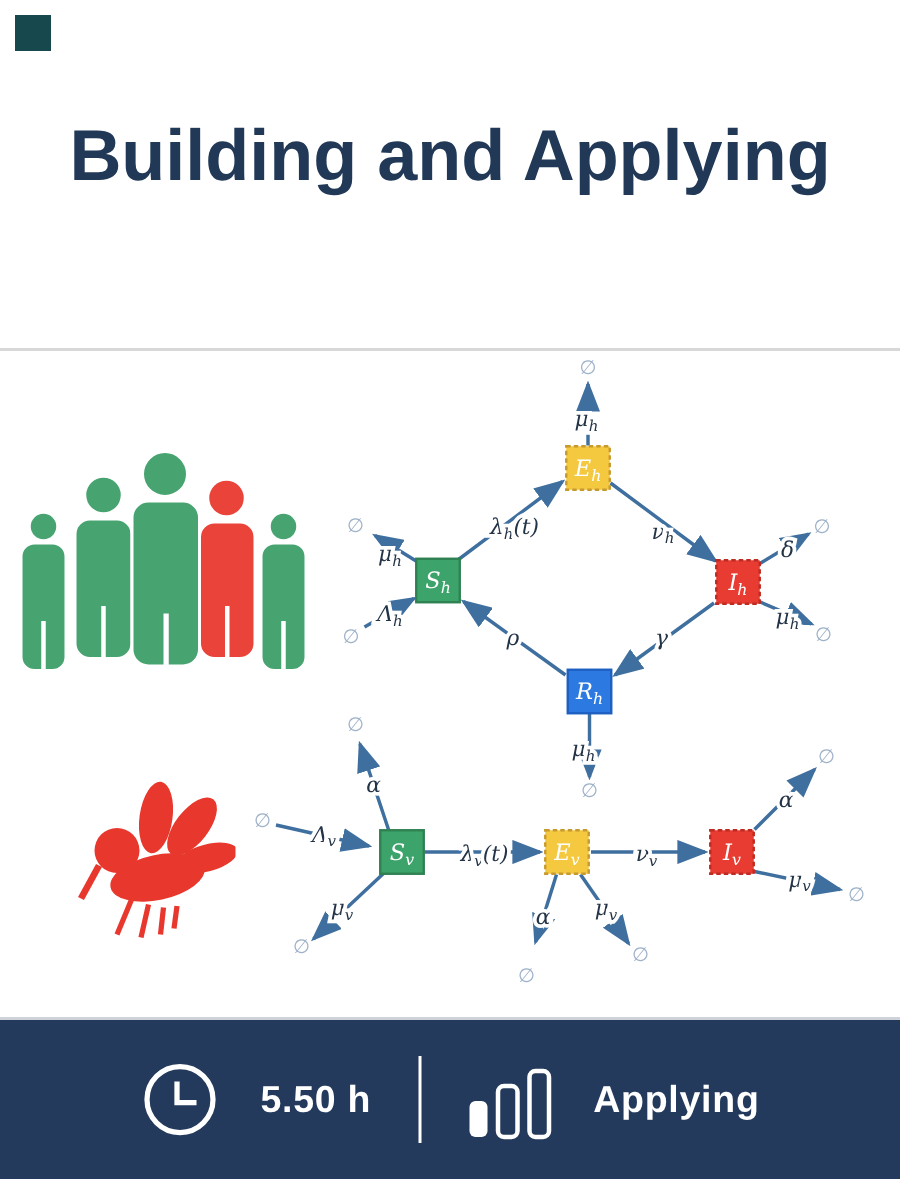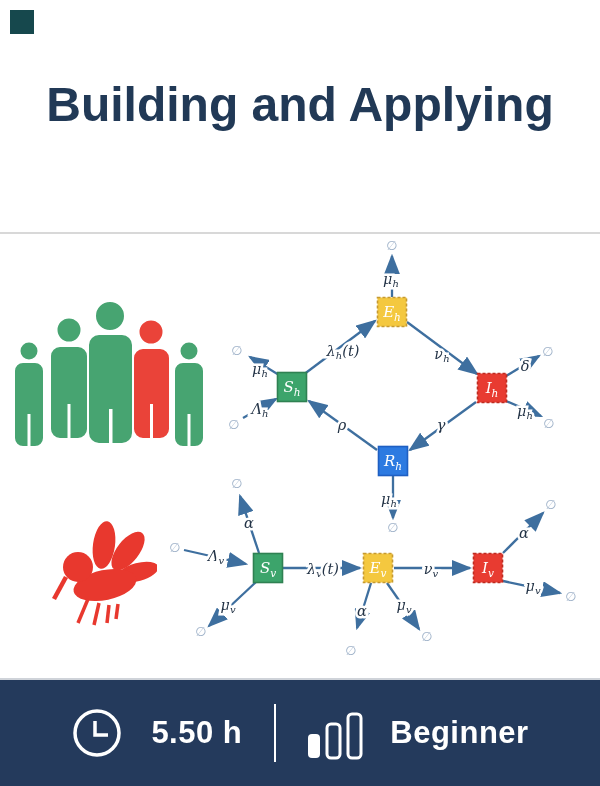--- a/index.html
+++ b/index.html
@@ -12,21 +12,21 @@
   .title span{display:block;}
   .diagram{position:absolute;top:232px;left:0;width:600px;height:444px;
            border-top:2px solid var(--separator);box-sizing:border-box;background:#fff;}
   .diagram svg{position:absolute;}
   #people-svg{left:10px;top:60px;}
   #mosquito-svg{left:52px;top:283px;}
   #model-svg{left:0;top:0;}
   .footer{position:absolute;left:0;bottom:0;width:600px;height:108px;background:var(--footer-bg);
           border-top:2px solid #cfd3d9;box-sizing:border-box;
           display:flex;align-items:center;justify-content:center;color:#fff;}
-  .footer .txt{font-size:31px;font-weight:bold;letter-spacing:.5px;}
+  .footer .txt{font-size:25px;font-weight:bold;letter-spacing:.5px;}
   .divider{width:2px;height:58px;background:#fff;margin:0 30px 0 32px;}
   #clock-svg{margin-right:28px;}
   #bars-svg{margin-right:26px;margin-top:4px;}
 </style>
 </head>
 <body>
 
 <div class="card">
 
   <div class="logo"></div>
@@ -179,15 +179,15 @@
       <circle cx="0" cy="0" r="22" fill="none" stroke="#fff" stroke-width="3.5"></circle>
       <polyline points="-2,-12 -2,2 11,2" fill="none" stroke="#fff" stroke-width="3.5"></polyline>
     </svg>
     <span class="txt">5.50 h</span>
     <div class="divider"></div>
     <svg id="bars-svg" width="58" height="52" viewBox="0 0 58 52">
       <rect x="2" y="25" width="12" height="24" rx="4" fill="#fff"></rect>
       <rect x="21" y="15" width="13" height="34" rx="4" fill="none" stroke="#fff" stroke-width="3"></rect>
       <rect x="42" y="5" width="13" height="44" rx="4" fill="none" stroke="#fff" stroke-width="3"></rect>
     </svg>
-    <span class="txt">Beginner</span>
+    <span class="txt">Applying</span>
   </div>
 </div>
 
 </body></html>

